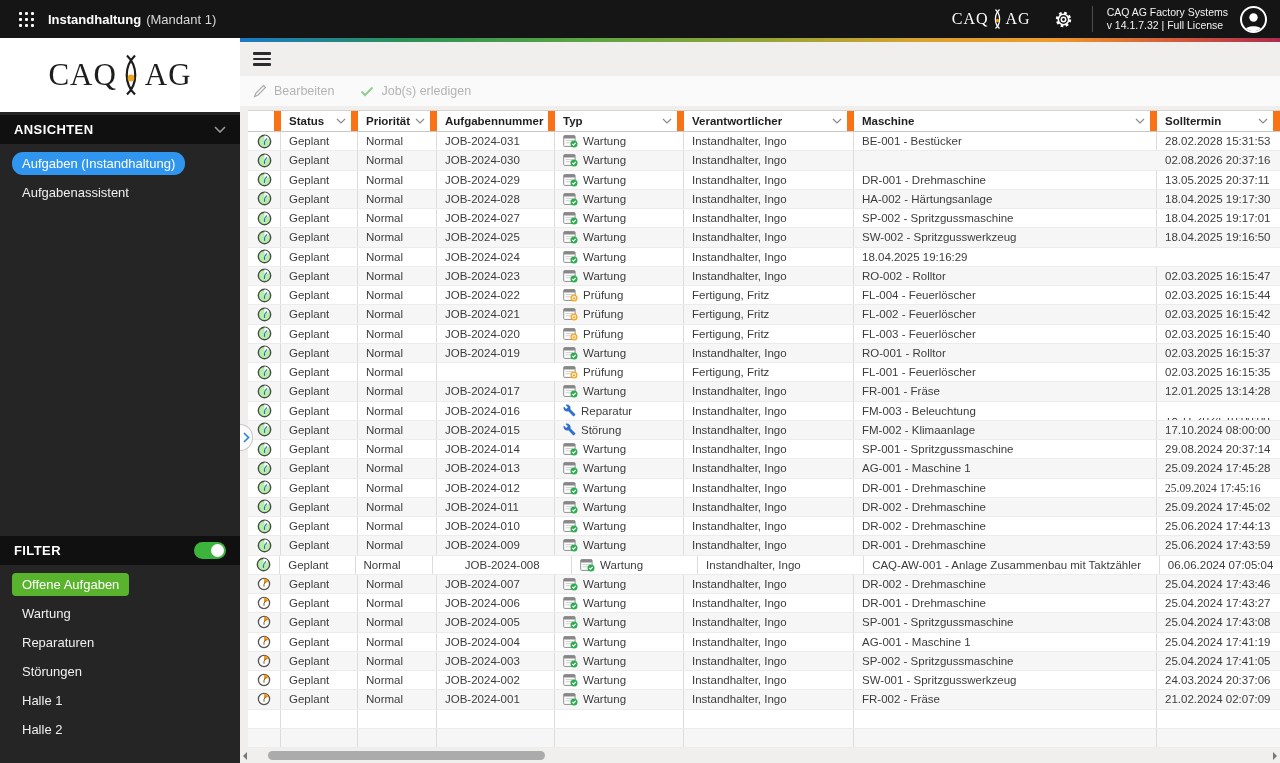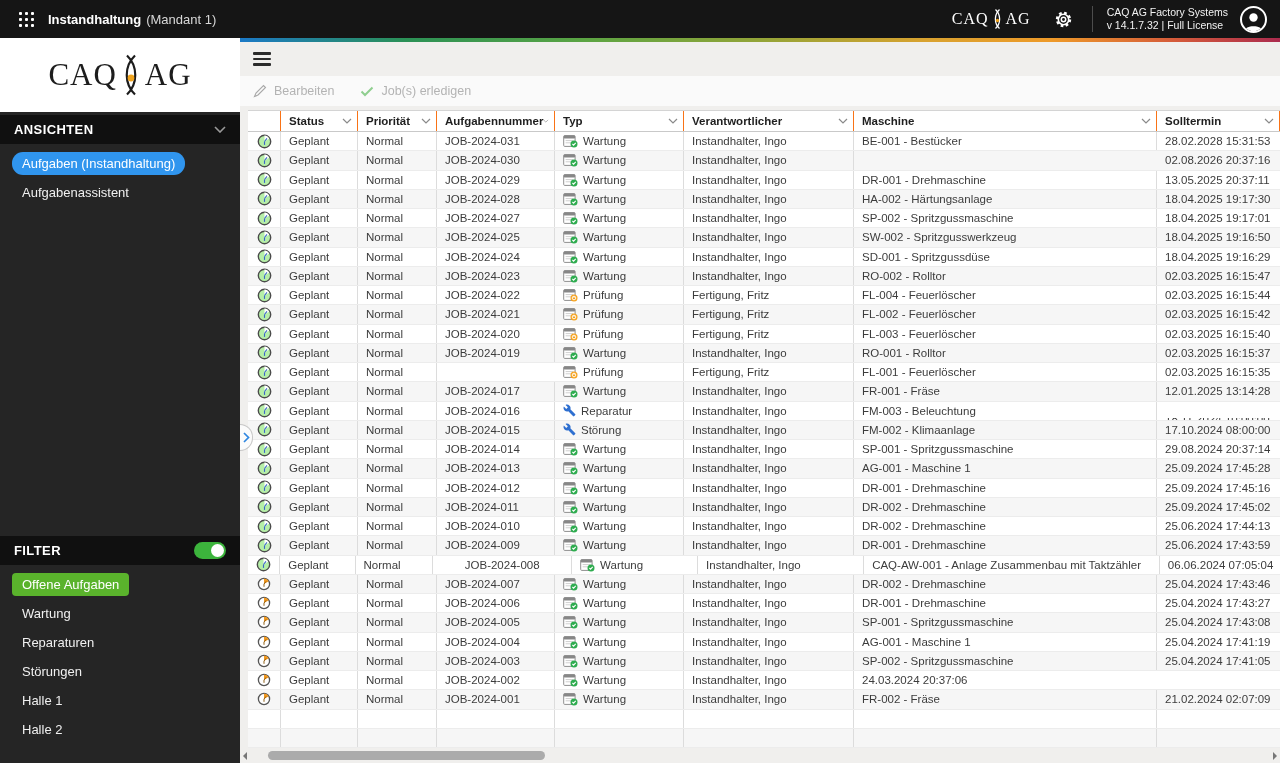--- a/index.html
+++ b/index.html
@@ -53,21 +53,21 @@
   .title { margin-left:16px; font-size:13.5px; color:#1a1a1a; white-space:nowrap; }
   .title b { font-weight:bold; }
   .title span { font-weight:normal; color:#333; }
   .toolbar { height:30px; background:#fafafa; display:flex; align-items:center; padding-left:13px; gap:26px; }
   .tool-btn { display:flex; align-items:center; gap:7px; font-size:12.5px; color:#b3b3b3; cursor:pointer; }
 
   
   .grid { margin-left:8px; margin-top:4px; background:#fff; border-top:1px solid #d4d4d4; width:1032px; }
   .hrow { display:flex; height:21px; border-bottom:1px solid #c9c9c9; background:#fff; }
   .hcell { font-size:11.5px; font-weight:bold; color:#1f1f1f; display:flex; align-items:center;
-    padding-left:8px; border-right:1px solid #f97316; cursor:pointer; }
+    padding-left:8px; border-right:7px solid #f97316; cursor:pointer; }
   .hcell .chev { margin-left:auto; margin-right:5px; }
   .row { display:flex; height:19.25px; border-bottom:1px solid #ececec; background:#fff; cursor:pointer; }
   .row.alt { background:#f6f6f6; }
   .cell { font-size:11.5px; color:#3c3c3c; display:flex; align-items:center; padding-left:8px;
     border-right:1px solid #dcdcdc; white-space:nowrap; overflow:hidden; }
   .cell.icon-cell { justify-content:center; padding-left:0; }
   .cell .ticon { margin-right:5px; display:flex; flex:none; }
   .cell:last-child { border-right:none; }
 
   
@@ -436,21 +436,20 @@
      <rect x="0.7" y="1.6" width="11.4" height="3" rx="1" fill="#878787"></rect>
      <line x1="2.6" y1="6.6" x2="10.2" y2="6.6" stroke="#cfcfcf" stroke-width="1"></line>
      <line x1="2.6" y1="8.8" x2="10.2" y2="8.8" stroke="#cfcfcf" stroke-width="1"></line>
      <circle cx="11" cy="10" r="3.5" fill="#2eac4f"></circle>
      <polyline points="9.4,10 10.6,11.2 12.7,8.9" fill="none" stroke="#fff" stroke-width="1.1"></polyline>
               </svg>
             </span>
             <span>Wartung</span>
           </div>
           <div class="cell" style="width: 170px;">Instandhalter, Ingo</div>
-          <div class="cell" style="width: 303px;">SD-001 - Spritzgussdüse</div>
           <div class="cell" style="width: 123px;">18.04.2025 19:16:29</div>
         </div>
         <div class="row alt">
           <div class="cell icon-cell" style="width: 33px;">
             <svg width="15" height="15" viewBox="0 0 16 16">
      <circle cx="8" cy="8" r="6.6" fill="#b6efa8" stroke="#4a4a4a" stroke-width="1.5"></circle>
      <path d="M8 8 L8 1.4 A6.6 6.6 0 0 1 13.1 4.8 Z" fill="#fff"></path>
      <line x1="8" y1="8" x2="10.6" y2="4.6" stroke="#3a66c8" stroke-width="1.2"></line>
      <line x1="8" y1="8" x2="8" y2="11.6" stroke="#3a66c8" stroke-width="1.2"></line>
             </svg>
@@ -779,21 +778,21 @@
      <line x1="2.6" y1="6.6" x2="10.2" y2="6.6" stroke="#cfcfcf" stroke-width="1"></line>
      <line x1="2.6" y1="8.8" x2="10.2" y2="8.8" stroke="#cfcfcf" stroke-width="1"></line>
      <circle cx="11" cy="10" r="3.5" fill="#2eac4f"></circle>
      <polyline points="9.4,10 10.6,11.2 12.7,8.9" fill="none" stroke="#fff" stroke-width="1.1"></polyline>
               </svg>
             </span>
             <span>Wartung</span>
           </div>
           <div class="cell" style="width: 170px;">Instandhalter, Ingo</div>
           <div class="cell" style="width: 303px;">DR-001 - Drehmaschine</div>
-          <div class="cell" style="width: 123px;">25.09.2024 17:45:16</div>
+          <div class="cell" style="width: 123px; font-family: Liberation Serif, serif;">25.09.2024 17:45:16</div>
         </div>
         <div class="row alt">
           <div class="cell icon-cell" style="width: 33px;">
             <svg width="15" height="15" viewBox="0 0 16 16">
      <circle cx="8" cy="8" r="6.6" fill="#b6efa8" stroke="#4a4a4a" stroke-width="1.5"></circle>
      <path d="M8 8 L8 1.4 A6.6 6.6 0 0 1 13.1 4.8 Z" fill="#fff"></path>
      <line x1="8" y1="8" x2="10.6" y2="4.6" stroke="#3a66c8" stroke-width="1.2"></line>
      <line x1="8" y1="8" x2="8" y2="11.6" stroke="#3a66c8" stroke-width="1.2"></line>
             </svg>
           </div>
@@ -1068,20 +1067,21 @@
      <rect x="0.7" y="1.6" width="11.4" height="3" rx="1" fill="#878787"></rect>
      <line x1="2.6" y1="6.6" x2="10.2" y2="6.6" stroke="#cfcfcf" stroke-width="1"></line>
      <line x1="2.6" y1="8.8" x2="10.2" y2="8.8" stroke="#cfcfcf" stroke-width="1"></line>
      <circle cx="11" cy="10" r="3.5" fill="#2eac4f"></circle>
      <polyline points="9.4,10 10.6,11.2 12.7,8.9" fill="none" stroke="#fff" stroke-width="1.1"></polyline>
               </svg>
             </span>
             <span>Wartung</span>
           </div>
           <div class="cell" style="width: 170px;">Instandhalter, Ingo</div>
+          <div class="cell" style="width: 303px;">SW-001 - Spritzgusswerkzeug</div>
           <div class="cell" style="width: 123px;">24.03.2024 20:37:06</div>
         </div>
         <div class="row alt">
           <div class="cell icon-cell" style="width: 33px;">
             <svg width="14" height="14" viewBox="0 0 16 16">
      <circle cx="8" cy="8" r="6.4" fill="#fff" stroke="#555" stroke-width="1.5"></circle>
      <path d="M8 8 L8 1.6 A6.4 6.4 0 0 1 13.5 4.8 Z" fill="#f2991f"></path>
      <line x1="8" y1="8" x2="10.4" y2="5" stroke="#8a5a10" stroke-width="1.1"></line>
      <line x1="8" y1="8" x2="8" y2="11.2" stroke="#8a5a10" stroke-width="1.1"></line>
             </svg>

